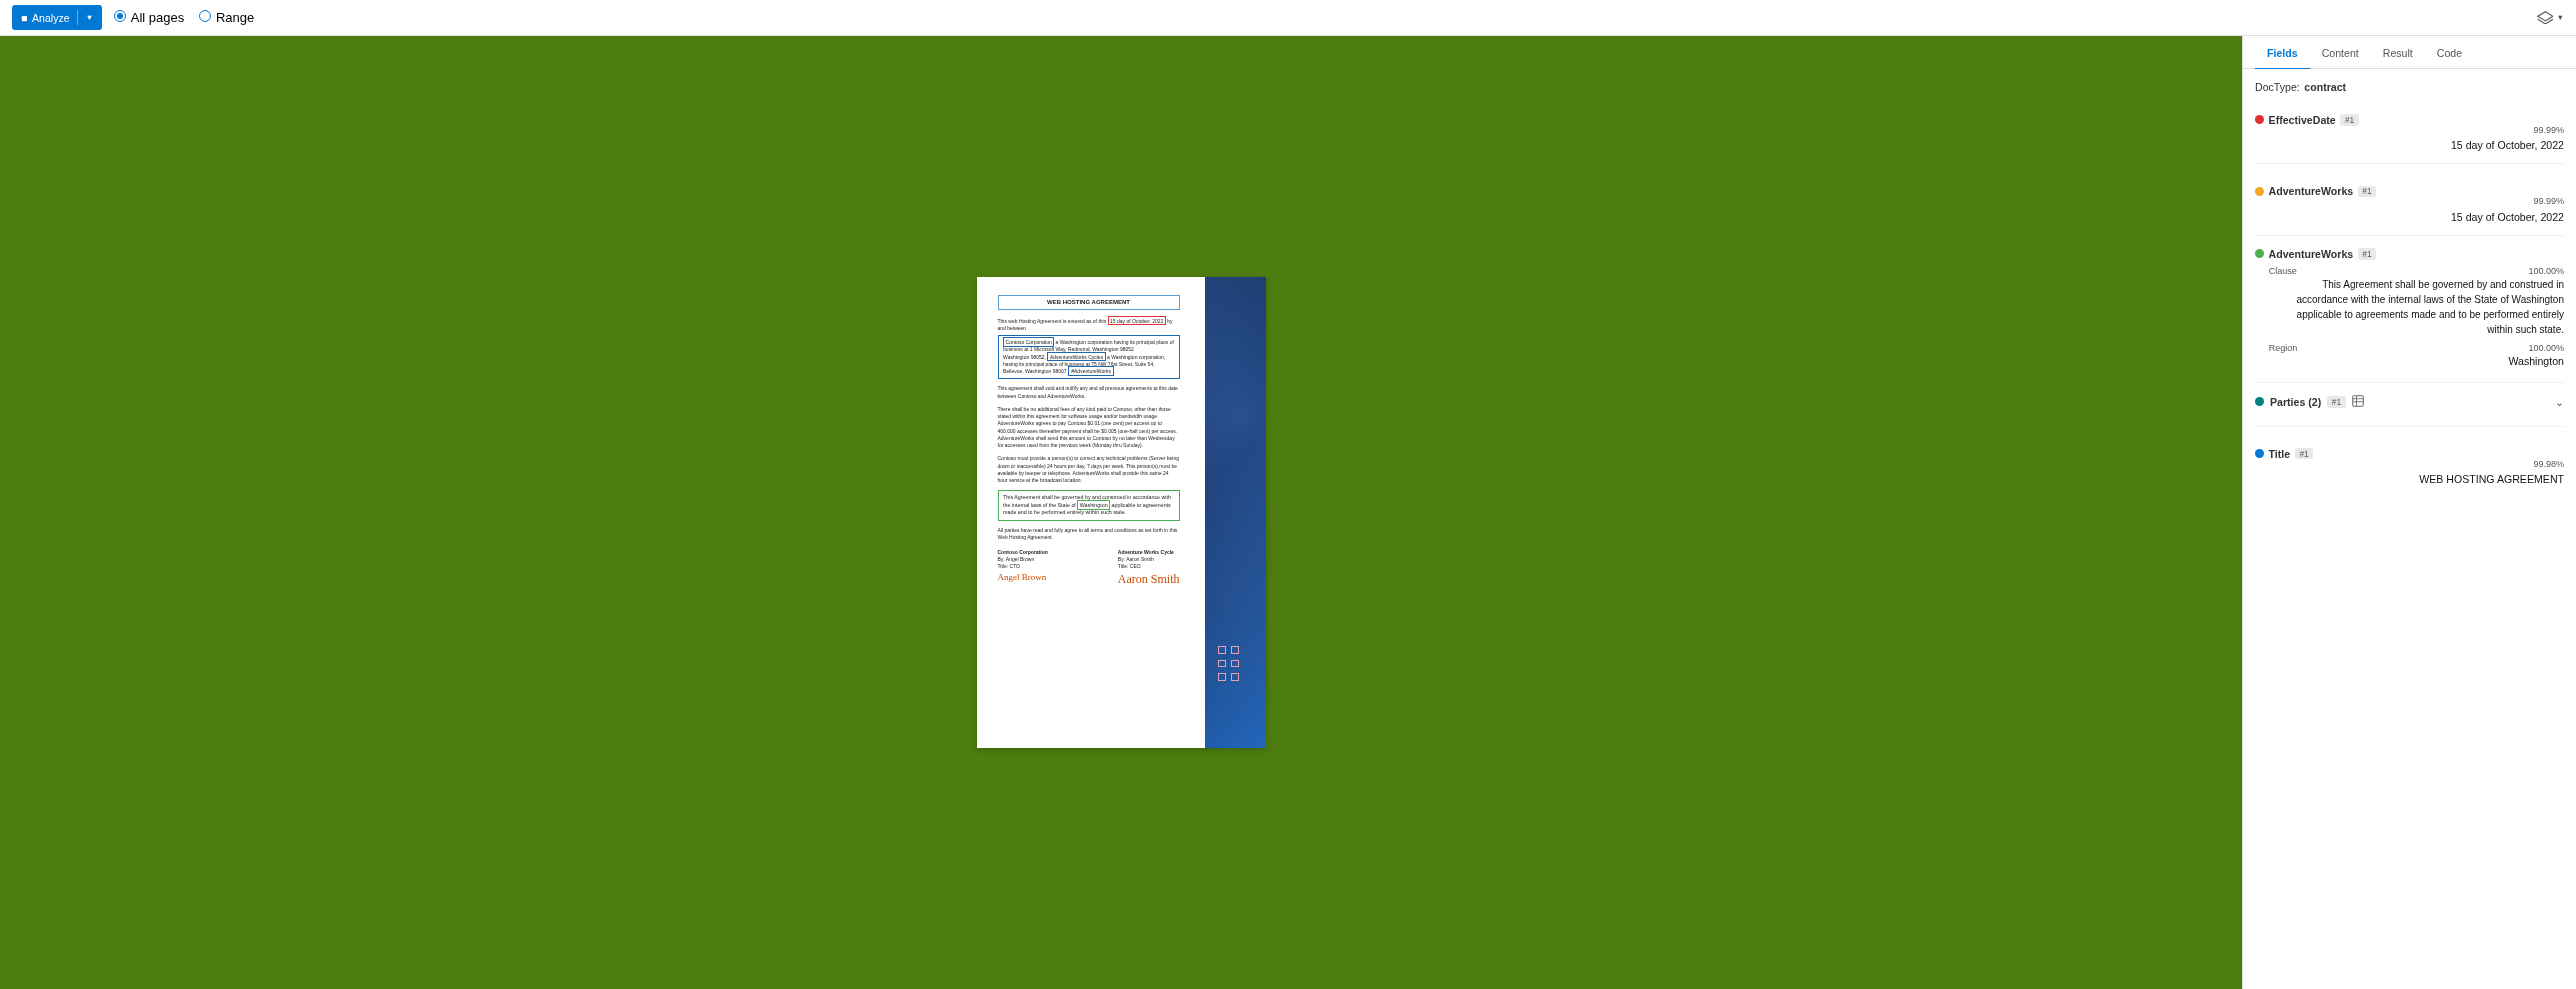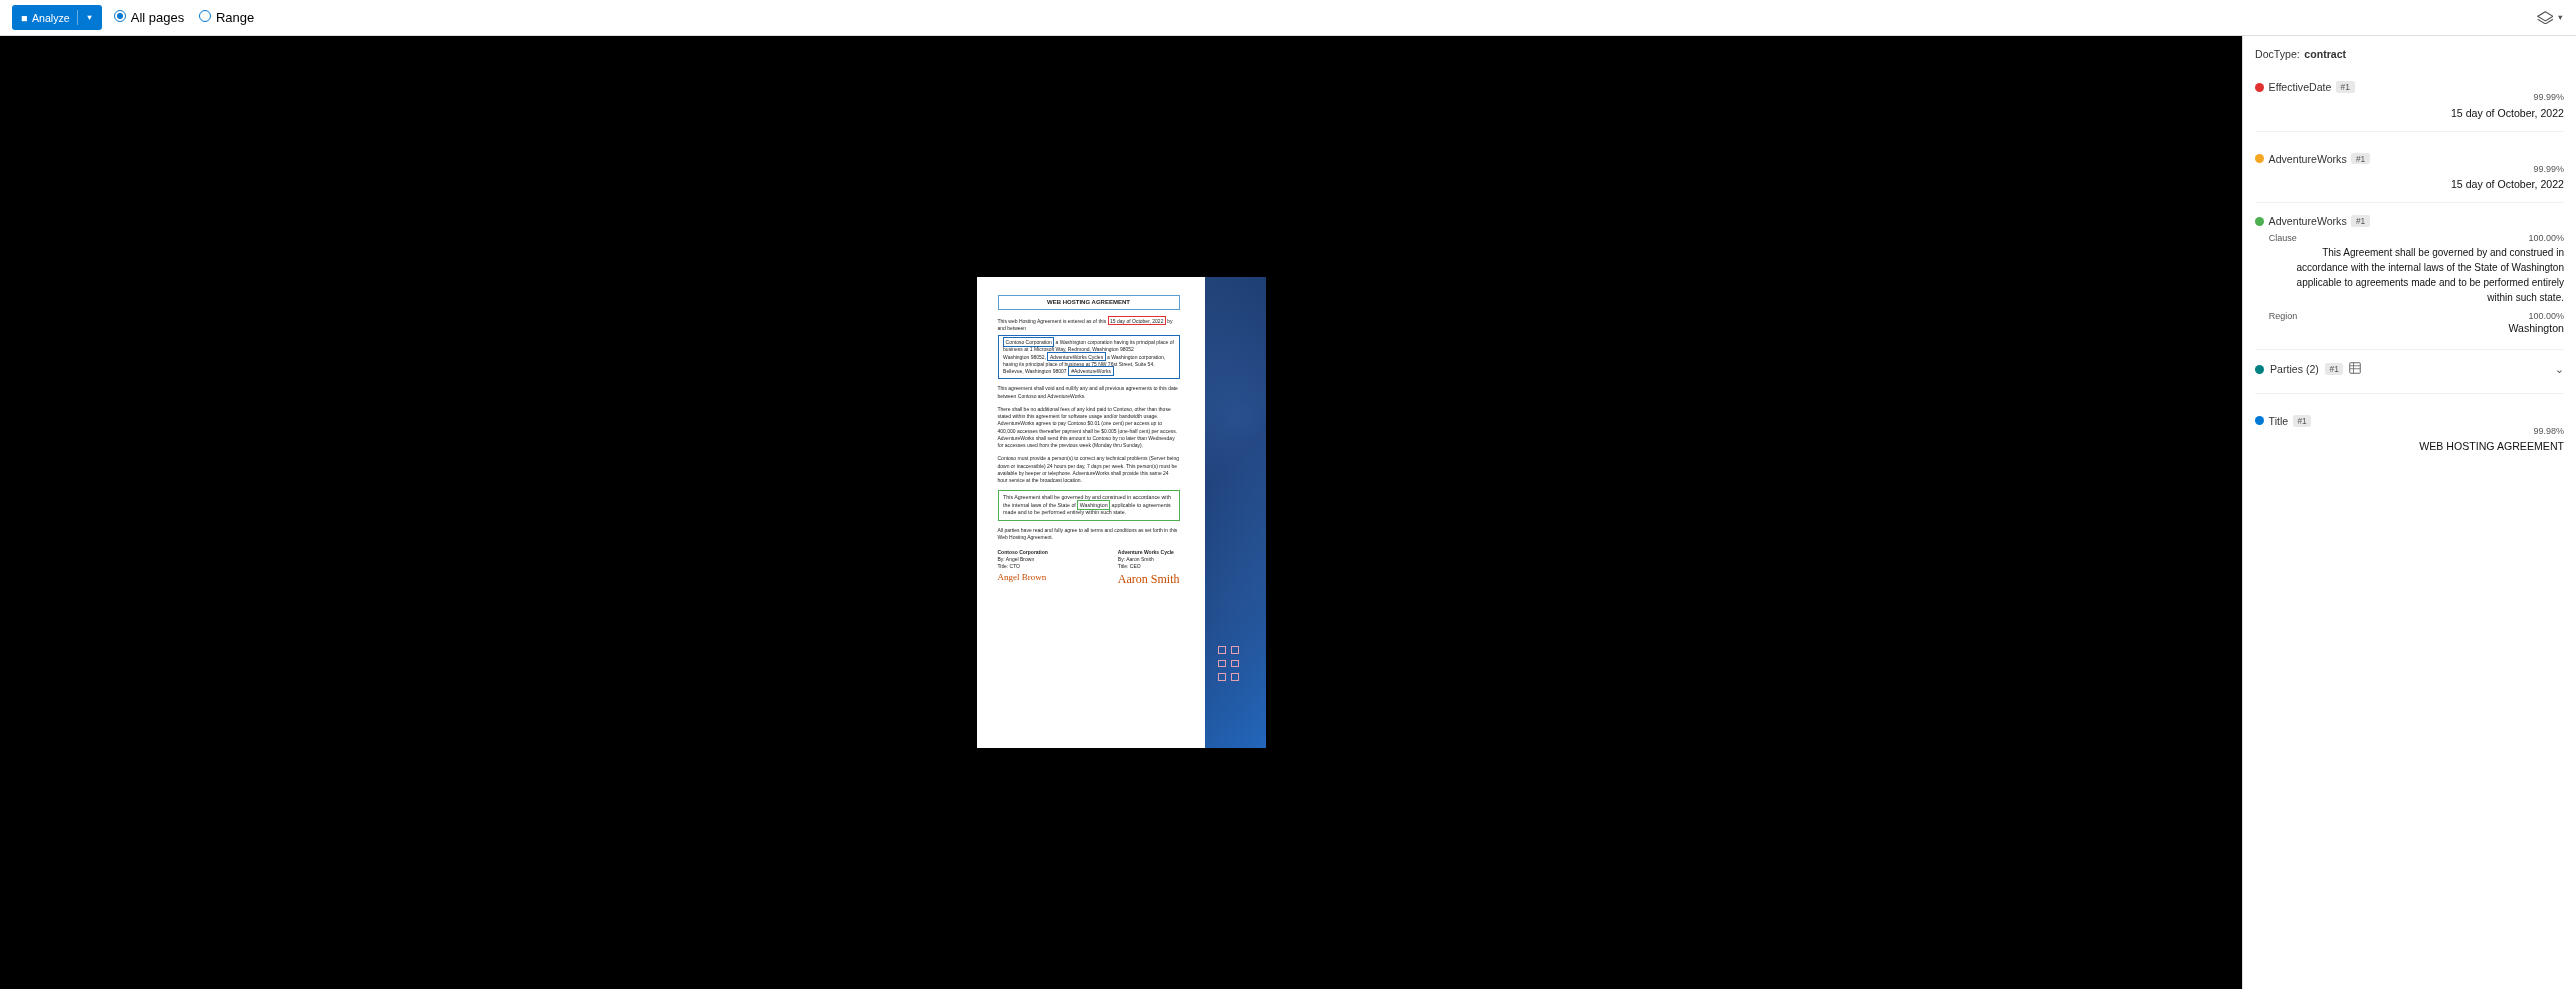--- a/index.html
+++ b/index.html
@@ -24,21 +24,21 @@
     }
     .radio-circle.filled::after { content: ''; width: 6px; height: 6px; border-radius: 50%; background: #0078d4; display: block; }
     .toolbar-right { margin-left: auto; display: flex; align-items: center; gap: 6px; }
     .layer-icon { font-size: 13.7px; color: #555; cursor: pointer; display: flex; align-items: center; gap: 3px; }
 
     
     .main-area { display: flex; flex: 1; overflow: hidden; }
 
     
     .doc-viewer {
-      flex: 1; background: #000000; display: flex; align-items: center; justify-content: center;
+      flex: 1; background: #4d7c0f; display: flex; align-items: center; justify-content: center;
       overflow: auto; padding: 15px;
     }
     .doc-page {
       background: white; width: 289px; min-height: 471px; position: relative;
       box-shadow: 0 1.5px 6px rgba(0,0,0,0.2); padding: 18px 21px 21px;
       font-size: 5.3px; line-height: 1.4; color: #222;
     }
 
     
     .doc-page-deco {
@@ -97,21 +97,21 @@
 
     .field-item { margin-bottom: 12px; border-bottom: 0.8px solid #f0f0f0; padding-bottom: 12px; }
     .field-header { display: flex; align-items: center; justify-content: space-between; margin-bottom: 4.6px; }
     .field-label-row { display: flex; align-items: center; gap: 4.6px; }
     .field-dot { width: 9px; height: 9px; border-radius: 50%; flex-shrink: 0; }
     .field-dot.red { background: #e03030; }
     .field-dot.orange { background: #f5a623; }
     .field-dot.green { background: #4caf50; }
     .field-dot.teal { background: #008080; }
     .field-dot.blue { background: #0078d4; }
-    .field-name { font-size: 10.6px; font-weight: 400; color: #333; }
+    .field-name { font-size: 10.6px; font-weight: 700; color: #333; }
     .field-badge {
       background: #e8e8e8; color: #555; font-size: 8.4px; padding: 0.8px 4.6px;
       border-radius: 2.3px; font-weight: 500;
     }
     .field-table-icon { color: #555; font-size: 10.6px; cursor: pointer; }
     .field-confidence { font-size: 9px; color: #555; margin-top: 20px; }
     .field-value { font-size: 10.6px; color: #111; padding-left: 13.7px; font-weight: 400; }
 
     .sub-field { margin: 6px 0 3px 13.7px; }
     .sub-field-label { font-size: 9px; color: #555; margin-bottom: 1.5px; display: flex; justify-content: space-between; }
@@ -215,20 +215,26 @@
             <div>By: Aaron Smith</div>
             <div>Title: CEO</div>
             <div class="doc-sig-name-right">Aaron Smith</div>
           </div>
         </div>
       </div>
     </div>
   </div>
 
   <div class="right-panel">
+    <div class="panel-tabs">
+      <div class="panel-tab active">Fields</div>
+      <div class="panel-tab">Content</div>
+      <div class="panel-tab">Result</div>
+      <div class="panel-tab">Code</div>
+    </div>
     <div class="panel-content">
 
       <div class="doctype-row">
         <span>DocType:</span>
         <span class="doctype-value">contract</span>
       </div>
 
       <div class="field-item">
         <div class="field-header">
           <div class="field-label-row">

